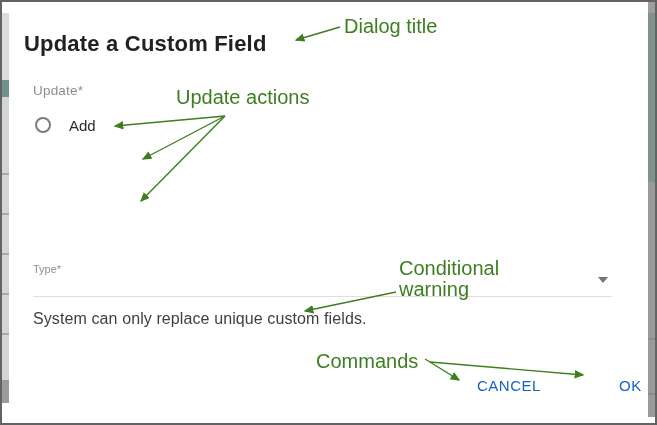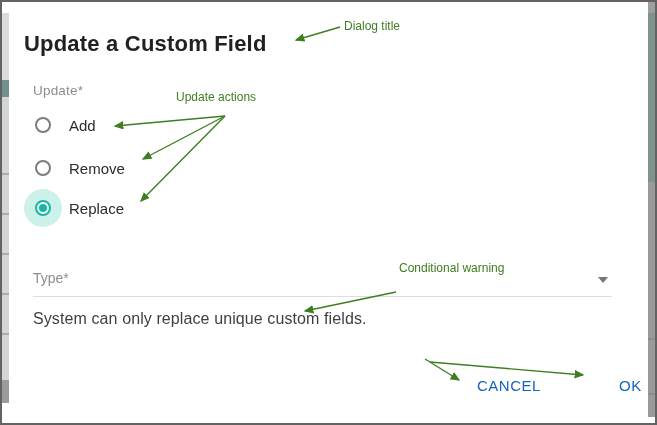--- a/index.html
+++ b/index.html
@@ -73,42 +73,42 @@
   }
   .radio-row.selected .radio-circle{border-color:var(--radio-selected,#14b8a2);}
   .radio-dot{
     width:8px;height:8px;border-radius:50%;background:transparent;
   }
   .radio-row.selected .radio-dot{background:var(--radio-selected,#14b8a2);}
   .radio-label{
     margin-left:7px;font-size:15px;color:#2b2b2b;
   }
   .type-select{left:33px;top:262px;width:579px;height:35px;cursor:pointer;}
-  .type-label{position:absolute;left:0;top:8px;font-size:14px;color:var(--muted-label,#8d8d8d);}
+  .type-label{position:absolute;left:0;top:1px;font-size:11px;color:var(--muted-label,#8d8d8d);}
   .type-underline{position:absolute;left:0;bottom:0;width:100%;height:1px;background:#dedede;}
   .caret{
     position:absolute;right:4px;top:15px;width:0;height:0;
     border-left:5px solid transparent;border-right:5px solid transparent;
     border-top:6px solid #757575;
   }
   .warning-line{
     left:33px;top:310px;font-size:16px;color:var(--warning-text-color,#3f3f3f);
     letter-spacing:.1px;
   }
   .cmd-btn{
     position:absolute;top:375px;background:transparent;border:none;
     color:var(--button-blue,#1464be);font-weight:400;font-size:15px;
     letter-spacing:.5px;cursor:pointer;font-family:inherit;
     padding:2px 4px;
   }
   .cancel-btn{left:473px;}
   .ok-btn{left:615px;}
   .note{
     color:var(--annotation-green,#3e7e20);
-    font-size:12px;line-height:21px;
+    font-size:20px;line-height:21px;
   }
   .note-dialog-title{left:344px;top:16px;}
   .note-update-actions{left:176px;top:87px;}
   .note-conditional-warning{left:399px;top:258px;width:108px;}
   .note-commands{left:316px;top:351px;}
   .arrows{
     position:absolute;left:0;top:0;width:657px;height:425px;
     pointer-events:none;
   }
   .arrows line{
@@ -130,52 +130,37 @@
 
   <div class="radio-row abs" style="top:106px">
     <span class="halo">
       <span class="radio-circle">
         <span class="radio-dot"></span>
       </span>
     </span>
     <span class="radio-label">Add</span>
   </div>
 
-  <div class="radio-row abs" style="top:149px">
-    <span class="halo">
-      <span class="radio-circle">
-        <span class="radio-dot"></span>
-      </span>
-    </span>
-    <span class="radio-label">Remove</span>
-  </div>
 
-  <div class="radio-row selected abs" style="top:189px">
-    <span class="halo">
-      <span class="radio-circle">
-        <span class="radio-dot"></span>
-      </span>
-    </span>
-    <span class="radio-label">Replace</span>
-  </div>
 
   <div class="type-select abs">
     <span class="type-label">Type*</span>
     <span class="caret"></span>
     <span class="type-underline"></span>
   </div>
 
   <div class="warning-line abs">System can only replace unique custom fields.</div>
 
   <button class="cmd-btn cancel-btn">CANCEL</button>
   <button class="cmd-btn ok-btn">OK</button>
 
   <div class="note note-dialog-title abs">Dialog title</div>
   <div class="note note-update-actions abs">Update actions</div>
   <div class="note note-conditional-warning abs">Conditional warning</div>
+  <div class="note note-commands abs">Commands</div>
 
   <svg class="arrows" viewBox="0 0 657 425">
     <defs>
       <marker id="ah" markerWidth="8" markerHeight="8" refX="6" refY="3" orient="auto">
         <path d="M0,0 L7,3 L0,6 Z" style="fill:var(--annotation-green,#3e7e20)"></path>
       </marker>
     </defs>
     <line x1="340" y1="27" x2="296" y2="40" marker-end="url(#ah)"></line>
     <line x1="225" y1="116" x2="115" y2="126" marker-end="url(#ah)"></line>
     <line x1="225" y1="116" x2="143" y2="159" marker-end="url(#ah)"></line>

